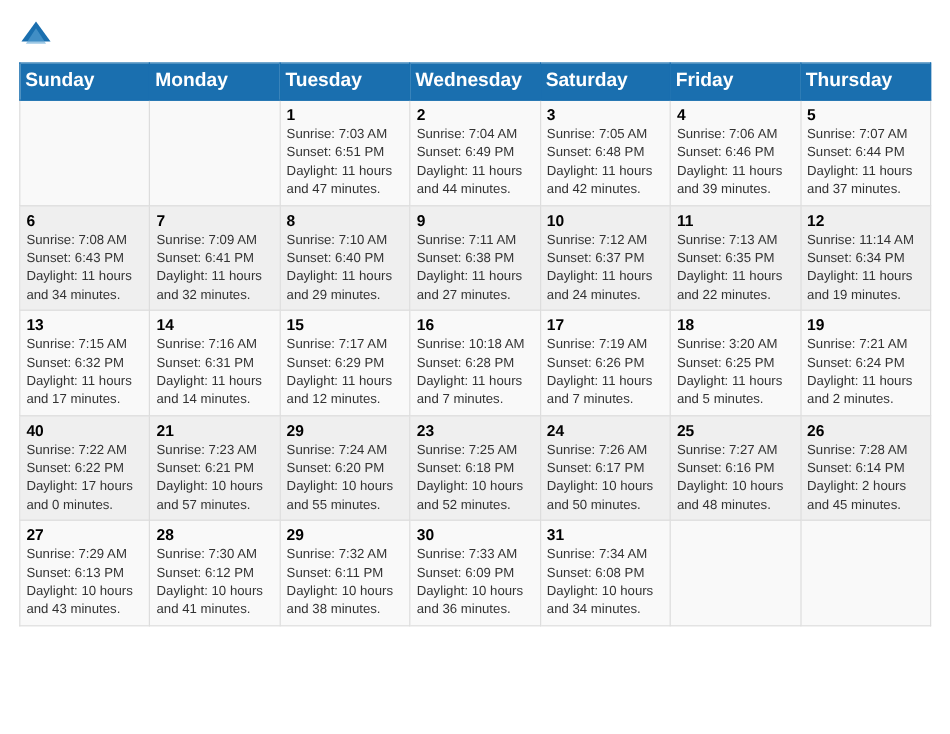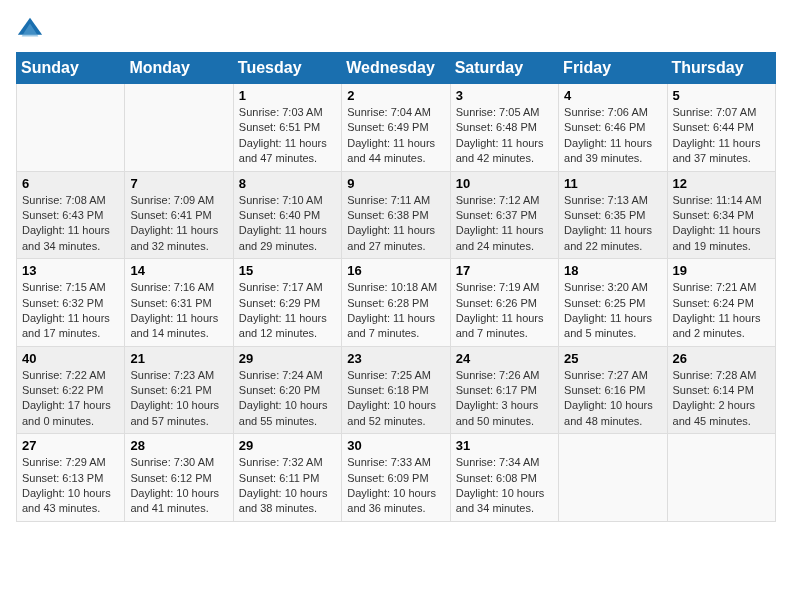--- a/index.html
+++ b/index.html
@@ -319,21 +319,21 @@
           <span>Sunrise: 7:25 AM</span><br>
           <span>Sunset: 6:18 PM</span><br>
           <span>Daylight: 10 hours and 52 minutes.</span>
         </div>
         </td>
         <td>
           <span class="day-number">24</span>
         <div class="day-info">
           <span>Sunrise: 7:26 AM</span><br>
           <span>Sunset: 6:17 PM</span><br>
-          <span>Daylight: 3 hours and 50 minutes.</span>
+          <span>Daylight: 10 hours and 50 minutes.</span>
         </div>
         </td>
         <td>
           <span class="day-number">25</span>
         <div class="day-info">
           <span>Sunrise: 7:27 AM</span><br>
           <span>Sunset: 6:16 PM</span><br>
           <span>Daylight: 10 hours and 48 minutes.</span>
         </div>
         </td>

